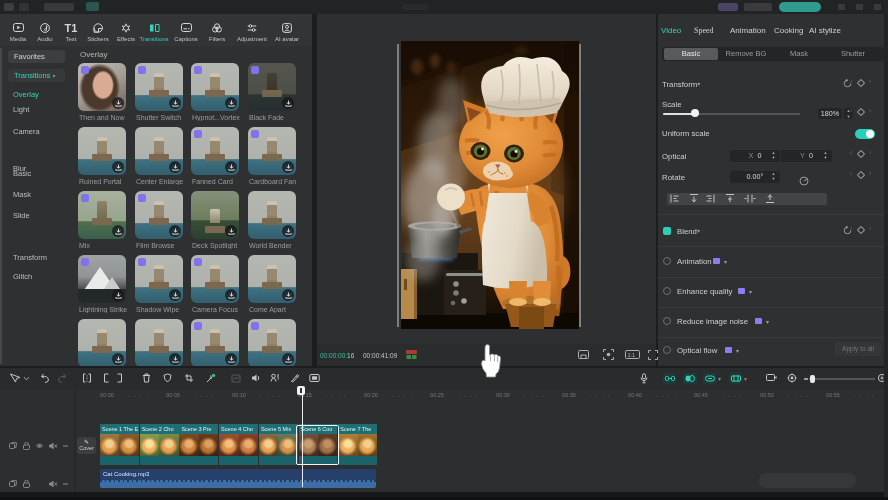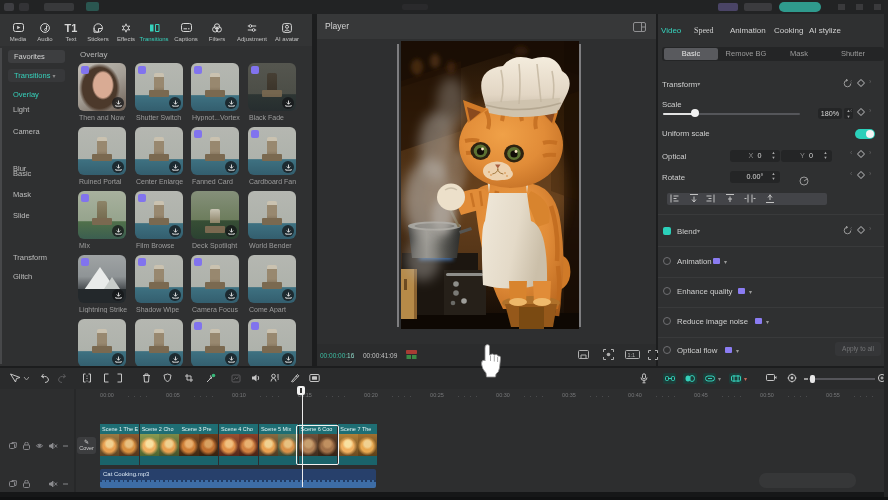--- a/index.html
+++ b/index.html
@@ -314,26 +314,20 @@
         <div class="vip"></div>
         <div class="dl">
           <svg width="7" height="7" viewBox="0 0 7 7" style="position:absolute;left:2.5px;top:2.5px;">
             <path d="M3.5 0.5 L3.5 4 M1.8 2.5 L3.5 4.3 L5.2 2.5 M0.8 5 L0.8 6.2 L6.2 6.2 L6.2 5" fill="none" stroke="#e8e8e8" stroke-width="0.9"></path>
           </svg>
         </div>
       </div>
     </div>
   </div>
   <div id="player" class="abs">
-    <div id="playerhead">Player
-      <svg class="abs" style="right:10px;top:8px;" width="13" height="10" viewBox="0 0 13 10">
-        <rect x="0.5" y="0.5" width="12" height="9" rx="1.5" fill="none" stroke="#909092"></rect>
-        <path d="M8.5 0.5 L8.5 9.5 M8.5 5 L12.5 5" stroke="#909092"></path>
-      </svg>
-    </div>
 
     <div class="abs" style="left:80px;top:30px;width:2px;height:283px;background:#7e7e80;"></div>
     <div class="abs" style="left:262px;top:30px;width:2px;height:283px;background:#7e7e80;"></div>
 
     <svg class="abs" style="left:84px;top:27px;filter:blur(0.4px);" width="178" height="288" viewBox="0 0 178 288">
       <defs>
         <linearGradient id="kbg" x1="0" y1="0" x2="0" y2="1">
           <stop offset="0" stop-color="#1d1106"></stop>
           <stop offset="0.3" stop-color="#44290f"></stop>
           <stop offset="0.55" stop-color="#59391b"></stop>

